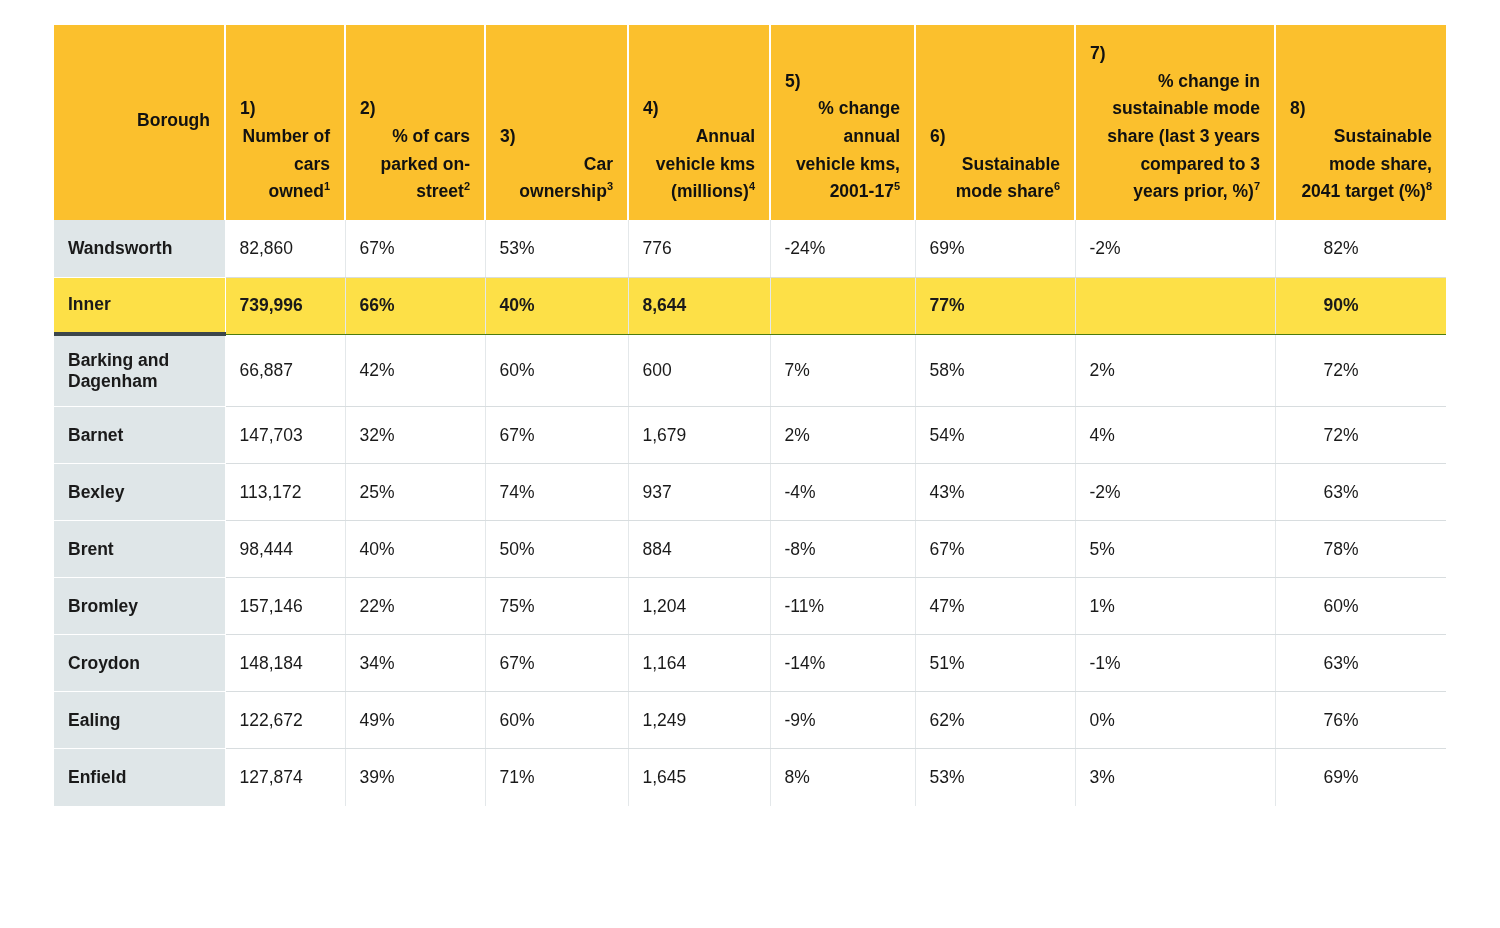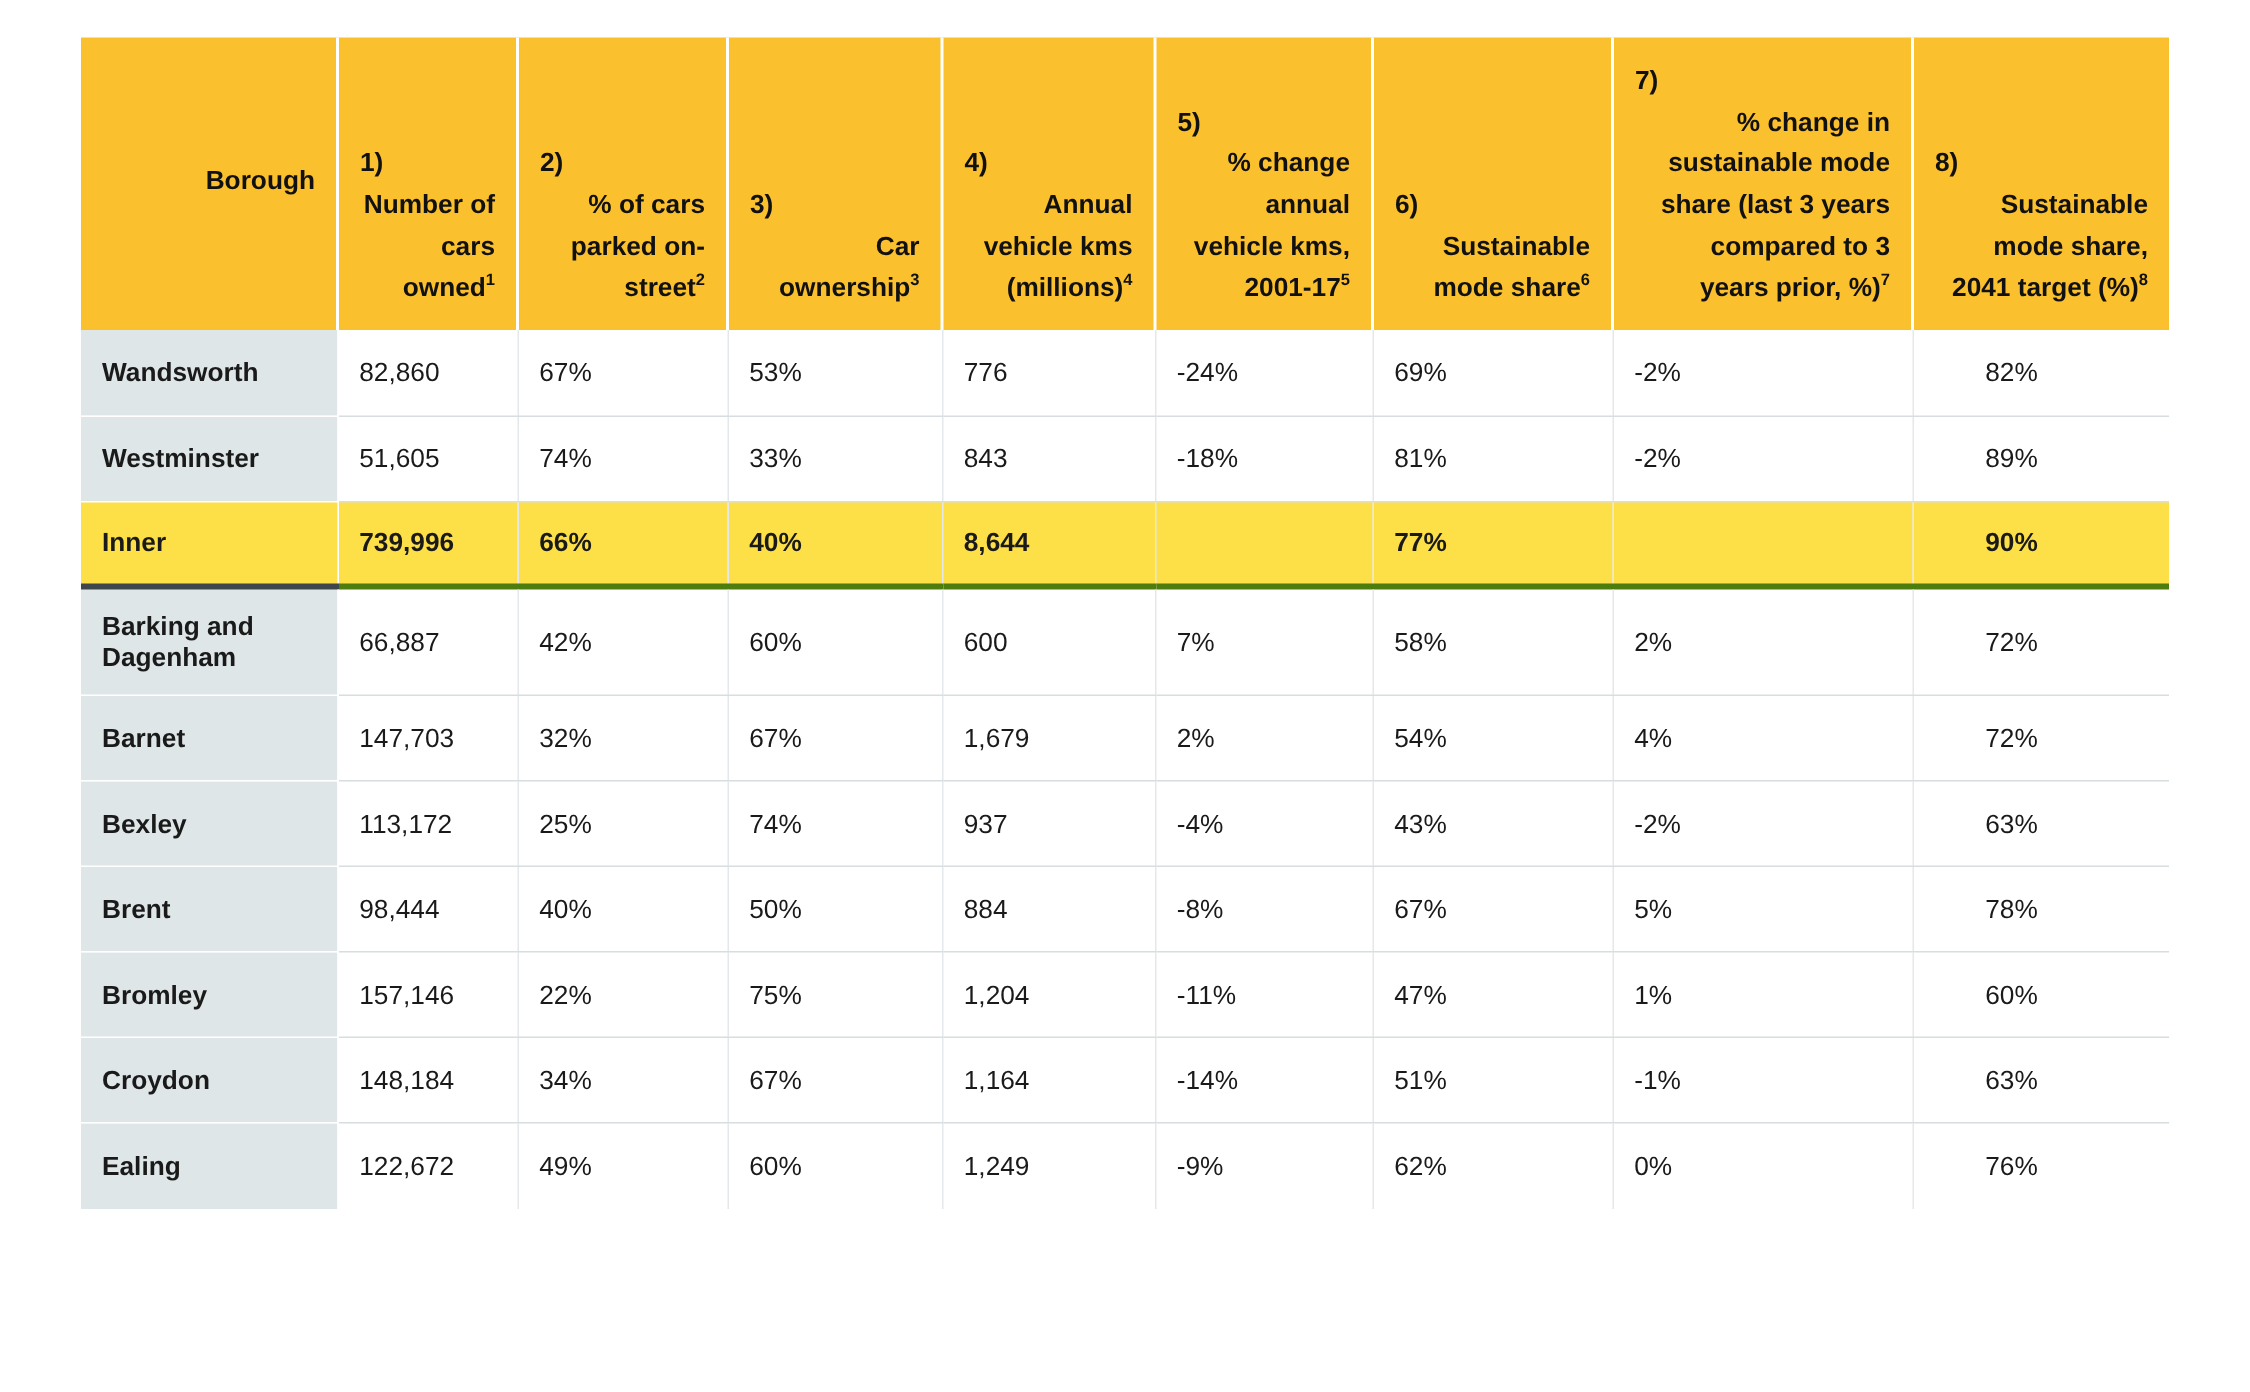--- a/index.html
+++ b/index.html
@@ -89,21 +89,21 @@
   }
 
   tbody tr.summary td {
     background: #fde047;
     font-weight: bold;
   }
   tbody tr.summary td.name {
     font-weight: bold;
   }
   tbody tr.divider-below td {
-    border-bottom: 4px solid #4d7c0f;
+    border-bottom: 1px solid #4d7c0f;
   }
   tbody tr.divider-below td.name {
     border-bottom: 4px solid #3c464b;
   }
   tbody tr:last-child td {
     border-bottom: none;
   }
   tbody tr:last-child td.name {
     border-bottom: none;
   }
@@ -169,31 +169,20 @@
           <td class="name">Wandsworth</td>
           <td>82,860</td>
           <td>67%</td>
           <td>53%</td>
           <td>776</td>
           <td>-24%</td>
           <td>69%</td>
           <td>-2%</td>
           <td>82%</td>
         </tr>
-        <tr>
-          <td class="name">Westminster</td>
-          <td>51,605</td>
-          <td>74%</td>
-          <td>33%</td>
-          <td>843</td>
-          <td>-18%</td>
-          <td>81%</td>
-          <td>-2%</td>
-          <td>89%</td>
-        </tr>
         <tr class="summary divider-below">
           <td class="name">Inner</td>
           <td>739,996</td>
           <td>66%</td>
           <td>40%</td>
           <td>8,644</td>
           <td></td>
           <td>77%</td>
           <td></td>
           <td>90%</td>
@@ -268,15 +257,26 @@
           <td class="name">Ealing</td>
           <td>122,672</td>
           <td>49%</td>
           <td>60%</td>
           <td>1,249</td>
           <td>-9%</td>
           <td>62%</td>
           <td>0%</td>
           <td>76%</td>
         </tr>
+        <tr>
+          <td class="name">Enfield</td>
+          <td>127,874</td>
+          <td>39%</td>
+          <td>71%</td>
+          <td>1,645</td>
+          <td>8%</td>
+          <td>53%</td>
+          <td>3%</td>
+          <td>69%</td>
+        </tr>
       </tbody>
   </table>
 </div>
 
 </body></html>

